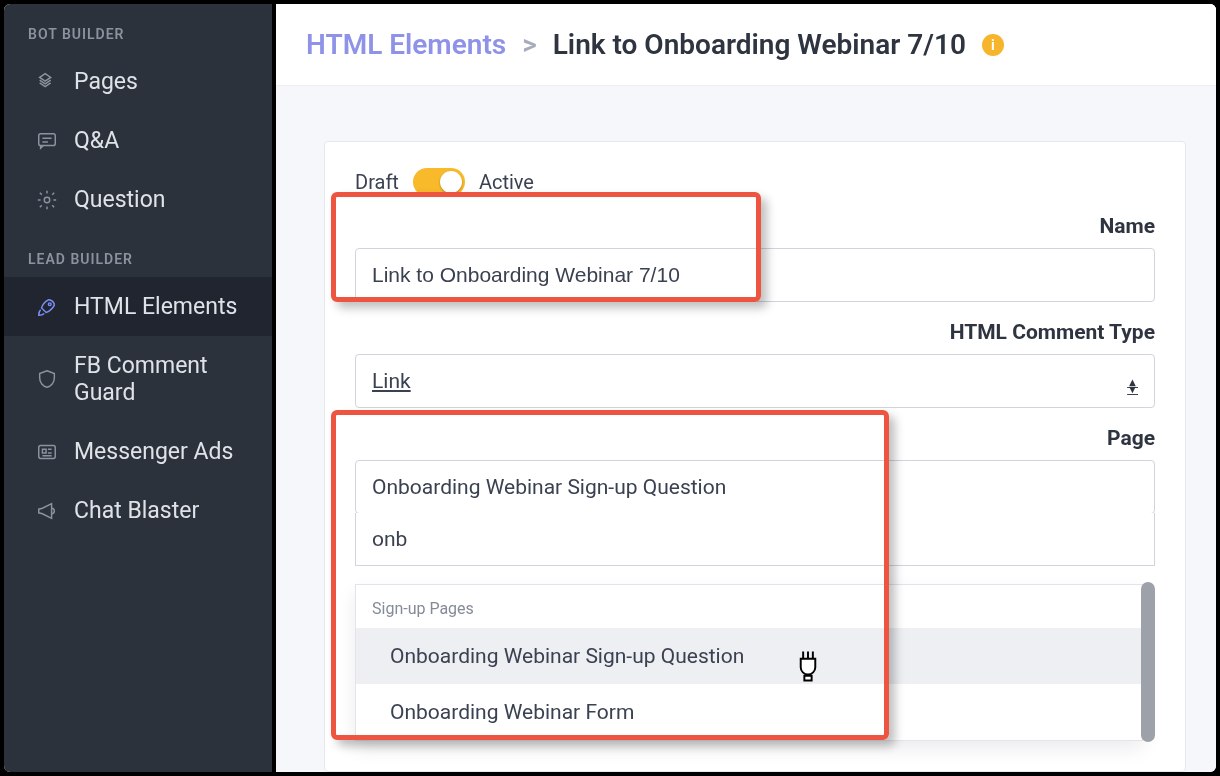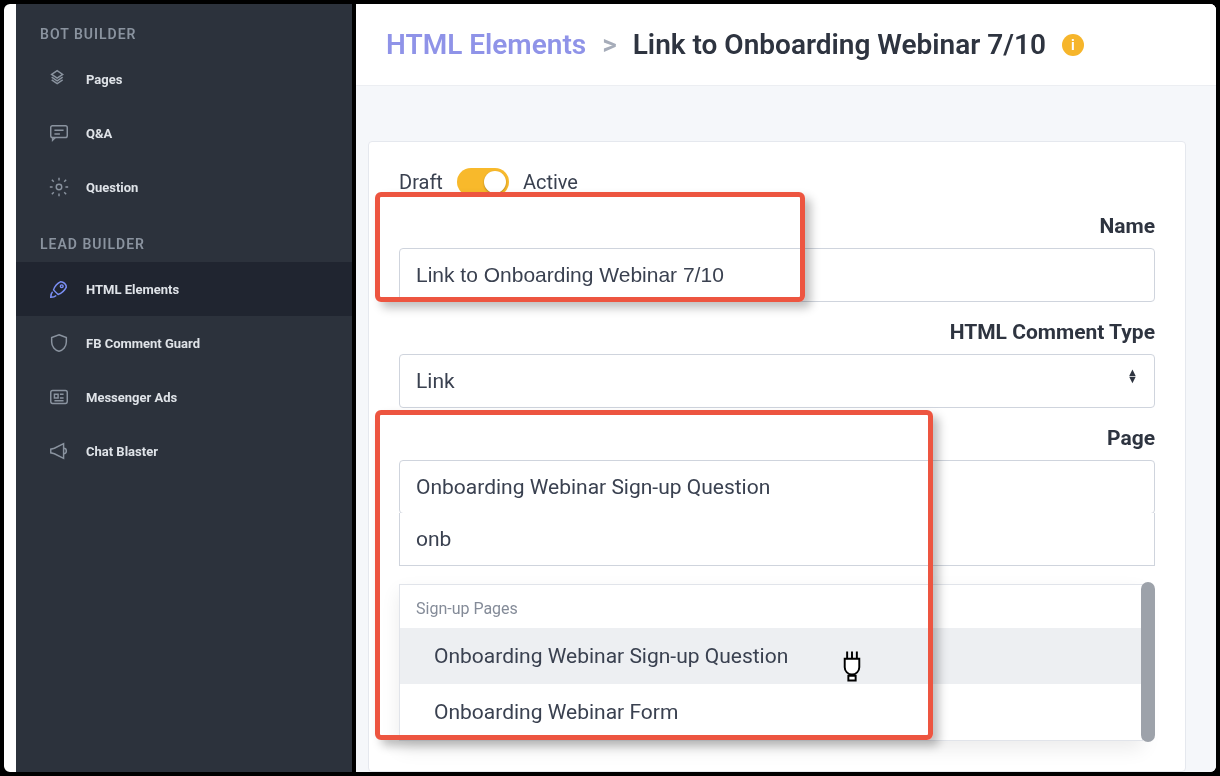--- a/index.html
+++ b/index.html
@@ -1,40 +1,40 @@
 <!DOCTYPE html>
 <html><head>
 <meta charset="utf-8">
 <style>
   * { box-sizing: border-box; margin: 0; padding: 0; }
   html, body { width: 1220px; height: 776px; font-family: -apple-system, BlinkMacSystemFont, "Segoe UI", Roboto, sans-serif; background: #000; overflow: hidden; }
   .app { display: flex; width: 100%; height: 100%; background: #fff; border: 4px solid #000; border-radius: 10px; overflow: hidden; }
   
-  .sidebar { width: 340px; background: #2c323c; color: #d9dde3; flex-shrink: 0; display: flex; flex-direction: column; border-right: 4px solid #000; margin-left: 12px; }
+  .sidebar { width: 272px; background: #2c323c; color: #d9dde3; flex-shrink: 0; display: flex; flex-direction: column; border-right: 4px solid #000; }
   .sidebar .section-label { font-size: 14px; letter-spacing: 1px; color: #8a939f; padding: 22px 24px 10px 24px; font-weight: 600; }
-  .sidebar-item { display: flex; align-items: center; gap: 16px; padding: 16px 24px 16px 32px; font-size: 13px; color: #dfe3e8; cursor: pointer; font-weight: bold; }
+  .sidebar-item { display: flex; align-items: center; gap: 16px; padding: 16px 24px 16px 32px; font-size: 23px; color: #dfe3e8; cursor: pointer; }
   .sidebar-item.active { background: #202530; }
   .sidebar-item .icon { width: 22px; height: 22px; display: inline-flex; align-items: center; justify-content: center; flex-shrink: 0; }
   .sidebar-item .icon svg { width: 22px; height: 22px; stroke: #8a939f; fill: none; stroke-width: 1.6; }
   .sidebar-item.active .icon svg { stroke: #7b8ff5; }
   
   .main { flex: 1; background: #f5f7fa; display: flex; flex-direction: column; overflow: hidden; }
   .header { background: #fff; padding: 24px 30px; display: flex; align-items: center; gap: 10px; font-size: 28px; font-weight: 600; border-bottom: 1px solid #eceef2; }
   .header .bc-link { color: #8f93e8; cursor: pointer; }
   .header .bc-sep { color: #a6acb9; margin: 0 6px; }
   .header .bc-title { color: #2e3440; }
   .info-badge { width: 22px; height: 22px; border-radius: 50%; background: #f6b52b; color: #fff; font-weight: 700; font-size: 14px; display: inline-flex; align-items: center; justify-content: center; margin-left: 6px; }
-  .body { padding: 55px 30px 0 12px; flex: 1; position: relative; overflow: hidden; }
+  .body { padding: 55px 30px 0 48px; flex: 1; position: relative; overflow: hidden; }
   .card { background: #fff; border: 1px solid #e5e8ee; border-radius: 4px; padding: 26px 30px 0 30px; height: 100%; position: relative; }
   .status-row { display: flex; align-items: center; gap: 14px; font-size: 20px; color: #3a4150; margin-bottom: 10px; }
   .toggle { width: 52px; height: 28px; background: #f8b92b; border-radius: 14px; position: relative; cursor: pointer; }
   .toggle .knob { width: 22px; height: 22px; background: #fff; border-radius: 50%; position: absolute; top: 3px; right: 3px; box-shadow: 0 1px 2px rgba(0,0,0,.3); }
   .field-label { font-size: 21px; font-weight: 700; color: #2e3440; margin: 18px 0 10px 0; text-align: right; }
   .input, .select { width: 100%; border: 1px solid #cfd4dd; border-radius: 4px; font-size: 21px; padding: 14px 16px; color: #3a4150; background: #fff; }
-  .select { position: relative; display: flex; align-items: flex-start; justify-content: space-between; cursor: pointer; }
+  .select { position: relative; display: flex; align-items: flex-end; justify-content: space-between; cursor: pointer; text-decoration: underline; }
   .select .sort-arrows { display: flex; flex-direction: column; line-height: 7px; font-size: 11px; color: #2e3440; }
   
   .hl { position: absolute; border: 5px solid #ed5540; border-radius: 6px; box-shadow: 6px 6px 10px rgba(0,0,0,.25); pointer-events: none; z-index: 30; }
   .hl1 { left: 6px; top: 50px; width: 430px; height: 110px; }
   .hl2 { left: 6px; top: 268px; width: 558px; height: 330px; }
   
   .page-value { border: 1px solid #cfd4dd; border-radius: 4px; font-size: 21px; padding: 14px 16px; color: #3a4150; background: #fff; }
   .page-search { border: 1px solid #cfd4dd; border-top: none; border-radius: 0 0 0 0; font-size: 21px; padding: 14px 16px; color: #3a4150; background: #fff; margin-top: -1px; }
   .dropdown { position: absolute; left: 30px; right: 42px; top: 442px; background: #fff; border: 1px solid #e1e4ea; box-shadow: 0 8px 18px rgba(0,0,0,.08); z-index: 10; }
   .dd-group { font-size: 16px; color: #848b98; padding: 14px 16px 10px 16px; }

